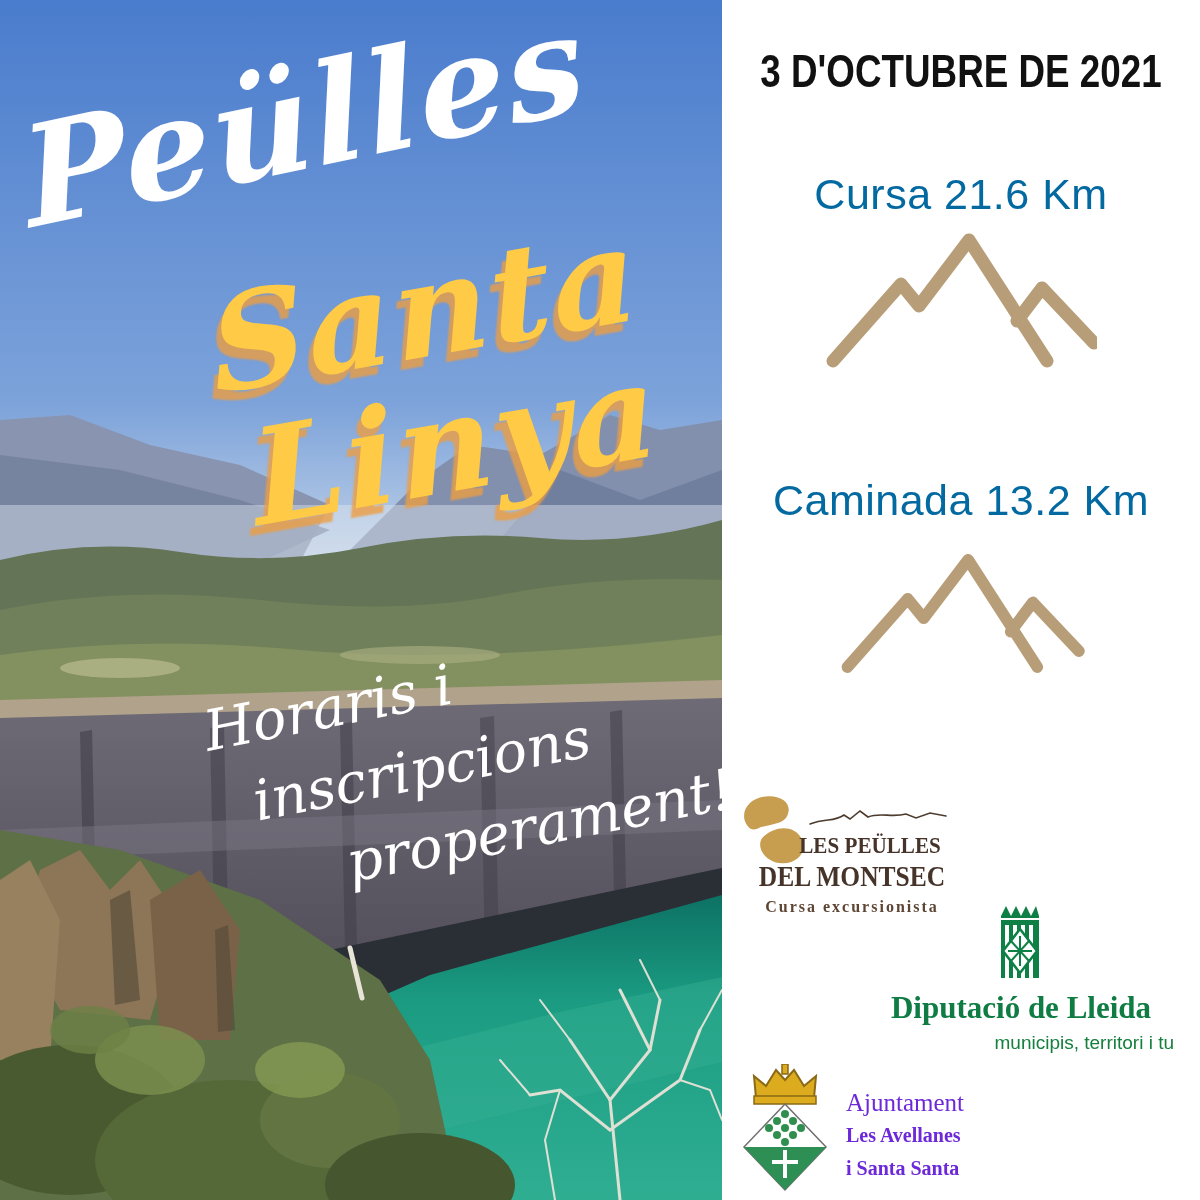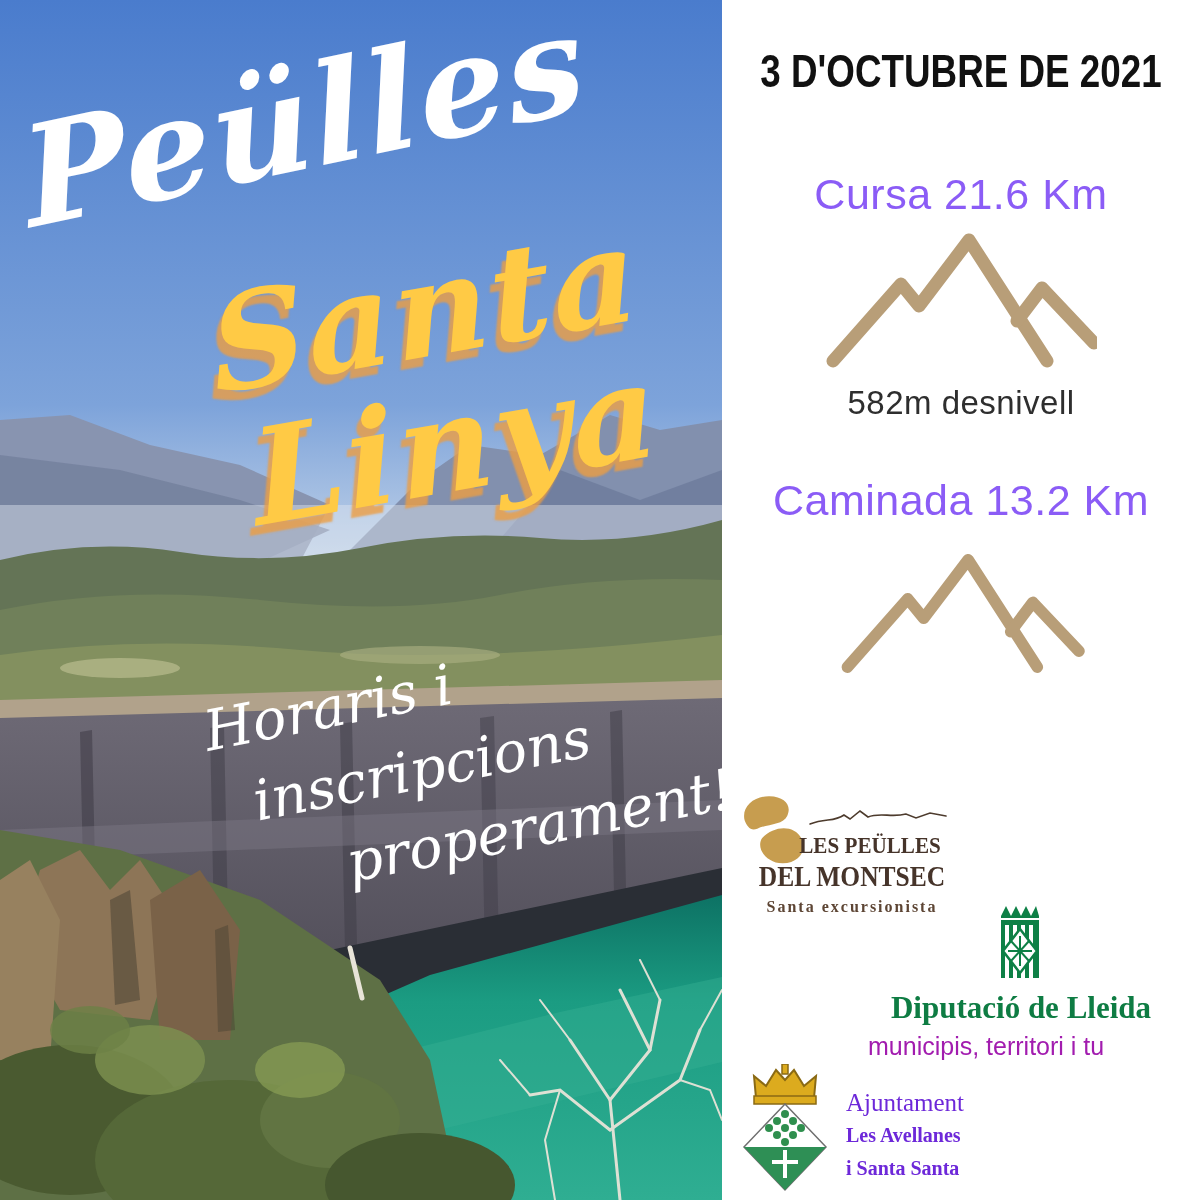--- a/index.html
+++ b/index.html
@@ -19,21 +19,21 @@
   .announce{position:absolute;left:165px;top:646px;color:#ffffff;font-size:56px;
             line-height:78px;transform:rotate(-11deg);white-space:nowrap;}
   .announce .l1{margin-left:50px;}
   .announce .l2{margin-left:85px;}
   .announce .l3{margin-left:165px;}
   
   .panel{position:absolute;left:722px;top:0;width:478px;height:1200px;background:#ffffff;}
   .centered{position:absolute;left:50%;transform:translateX(-50%);white-space:nowrap;}
   .date{top:44px;font-size:46px;font-weight:bold;color:#111111;
         transform:translateX(-50%) scaleX(0.80);letter-spacing:0px;}
-  .dist{font-weight:300;color:#8b5cf6;font-size:43px;letter-spacing:0.5px;}
+  .dist{font-weight:300;color:#0369a1;font-size:43px;letter-spacing:0.5px;}
   .cursa{top:170px;}
   .caminada{top:476px;text-align:center;}
   .elev{font-weight:300;color:#2e2e2e;font-size:33px;letter-spacing:0.5px;}
   .elev1{top:384px;}
   .elev2{top:702px;}
   .mnt{position:absolute;left:50%;transform:translateX(-50%);}
   .mnt1{top:220px;width:272px;height:160px;}
   .mnt2{top:542px;width:272px;height:142px;}
   
   .club{position:absolute;left:14px;top:790px;width:212px;height:140px;}
@@ -43,22 +43,22 @@
              font-weight:bold;color:#46342a;}
   .club-l1{left:calc(50% + 28px);top:42px;font-size:24px;transform:translateX(-50%) scaleX(0.88);}
   .club-l2{left:calc(50% + 10px);top:70px;font-size:29px;transform:translateX(-50%) scaleX(0.88);}
   .club-l3{left:calc(50% + 10px);top:108px;font-size:16px;letter-spacing:2px;color:#5d4534;
            transform:translateX(-50%);}
   
   .dip-crest{position:absolute;left:276px;top:903px;width:44px;height:77px;}
   .dip-name{position:absolute;left:146px;top:990px;width:306px;text-align:center;
             font-family:"Liberation Serif", serif;font-weight:bold;font-size:31px;
             color:#0e7c43;white-space:nowrap;}
-  .dip-tag{position:absolute;left:146px;top:1032px;width:306px;text-align:left;
-           font-size:25px;color:#a21caf;}
+  .dip-tag{position:absolute;left:146px;top:1032px;width:306px;text-align:right;
+           font-size:19px;color:#15803d;}
   
   .aj-crest{position:absolute;left:20px;top:1064px;width:86px;height:130px;}
   .aj-text{position:absolute;left:124px;top:1086px;font-family:"Liberation Serif", serif;
            color:#6d28d9;line-height:33px;}
   .aj-l1{font-size:25px;font-weight:400;}
   .aj-l2,.aj-l3{font-size:20px;font-weight:bold;}
 </style>
 </head>
 <body>
 
@@ -160,21 +160,20 @@
 
     <div class="centered dist cursa">Cursa 21.6 Km</div>
 
     <svg class="mnt mnt1" viewBox="0 0 272 160">
       <g fill="none" stroke="#b89e78" stroke-width="13" stroke-linecap="round" stroke-linejoin="round">
         <path d="M8,141 L76,64 L94,86 L144,20 L222,141"></path>
         <path d="M192,101 L217,68 L269,123"></path>
       </g>
     </svg>
 
-    <div class="centered elev elev1">582m desnivell</div>
 
     <div class="centered dist caminada">Caminada 13.2 Km</div>
 
     <svg class="mnt mnt2" viewBox="0 0 272 160">
       <g fill="none" stroke="#b89e78" stroke-width="13" stroke-linecap="round" stroke-linejoin="round">
         <path d="M8,141 L76,64 L94,86 L144,20 L222,141"></path>
         <path d="M192,101 L217,68 L269,123"></path>
       </g>
     </svg>
 
@@ -184,21 +183,21 @@
         <g transform="rotate(-6 35 37)" fill="#c79d4f">
           <path d="M6,24 C4,10 18,0 34,2 C50,4 56,14 50,24 C45,33 28,30 18,34 C11,36 8,31 6,24 Z"></path>
           <path d="M22,44 C36,32 56,34 62,48 C68,62 56,74 40,72 C24,70 14,54 22,44 Z"></path>
         </g>
       </svg>
       <svg class="club-ridge" viewBox="0 0 140 22">
         <path d="M2,18 C18,12 26,16 36,9 L42,13 L52,5 L60,11 C72,6 84,12 98,8 L108,12 L122,7 L138,10" fill="none" stroke="#4d3b2d" stroke-width="1.6" stroke-linecap="round"></path>
       </svg>
       <div class="club-line club-l1">LES PEÜLLES</div>
       <div class="club-line club-l2">DEL MONTSEC</div>
-      <div class="club-line club-l3">Santa excursionista</div>
+      <div class="club-line club-l3">Cursa excursionista</div>
     </div>
 
     <svg class="dip-crest" viewBox="0 0 44 77">
       <path d="M3,13 L8,3 L13,13 L18,3 L23,13 L28,3 L33,13 L38,3 L41,13 L41,15 L3,15 Z" fill="#0e8046"></path>
       <rect x="3" y="17" width="38" height="58" fill="#ffffff"></rect>
       <rect x="3" y="17" width="4" height="58" fill="#0e8046"></rect>
       <rect x="11" y="17" width="4" height="58" fill="#0e8046"></rect>
       <rect x="19" y="17" width="4" height="58" fill="#0e8046"></rect>
       <rect x="27" y="17" width="4" height="58" fill="#0e8046"></rect>
       <rect x="35" y="17" width="6" height="58" fill="#0e8046"></rect>

